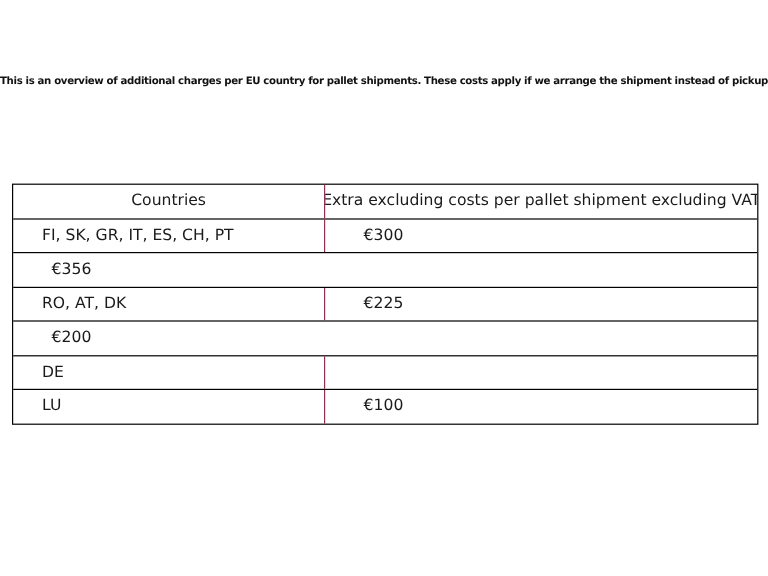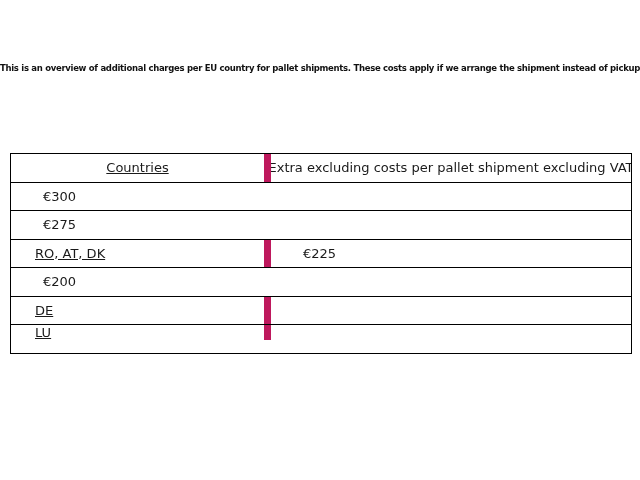--- a/index.html
+++ b/index.html
@@ -38,38 +38,36 @@
     background: #ffffff;
   }
   .tr {
     display: flex;
     height: 27.5px;
     border-bottom: 1px solid #000000;
   }
   .tr:last-child,
   .tr.only-header:last-child {
     border-bottom: 1px solid #000000;
-    flex-direction: column;
   }
   #rows .tr:last-child {
     border-bottom: none;
   }
   .cell {
     display: flex;
     align-items: center;
     box-sizing: border-box;
     font-size: 13px;
     color: #1a1a1a;
     white-space: nowrap;
     overflow: hidden;
   }
   .col-countries {
     width: 260px;
-    border-right: 7px solid #be185d;
-    text-decoration: underline;
+    border-right: 1px solid #be185d;
   }
   .col-cost {
     flex: 1;
   }
   .thead .cell {
     justify-content: center;
   }
   .td.col-countries {
     padding-left: 24px;
   }
@@ -82,37 +80,39 @@
 
 <p class="intro">This is an overview of additional charges per EU country for pallet shipments. These costs apply if we arrange the shipment instead of pickup.</p>
 
 <div class="charges-table">
   <div class="tr thead">
     <div class="cell th col-countries">Countries</div>
     <div class="cell th col-cost">Extra excluding costs per pallet shipment excluding VAT</div>
   </div>
   <div id="rows">
   <div class="tr">
+    <div class="cell td col-countries">FI, SK, GR, IT, ES, CH, PT</div>
     <div class="cell td col-cost">€300</div>
   </div>
 
   <div class="tr">
-    <div class="cell td col-cost">€275</div>
+    <div class="cell td col-cost">€356</div>
   </div>
 
   <div class="tr">
     <div class="cell td col-countries">RO, AT, DK</div>
     <div class="cell td col-cost">€225</div>
   </div>
 
   <div class="tr">
     <div class="cell td col-cost">€200</div>
   </div>
 
   <div class="tr">
     <div class="cell td col-countries">DE</div>
   </div>
 
   <div class="tr">
     <div class="cell td col-countries">LU</div>
+    <div class="cell td col-cost">€100</div>
   </div>
 </div>
 </div>
 
 </body></html>

